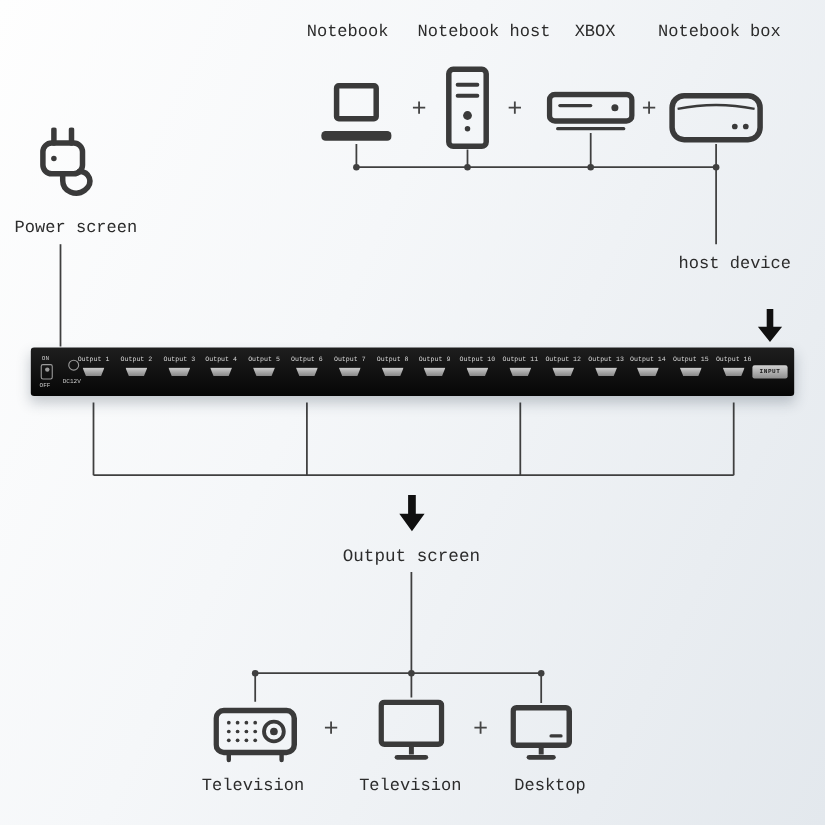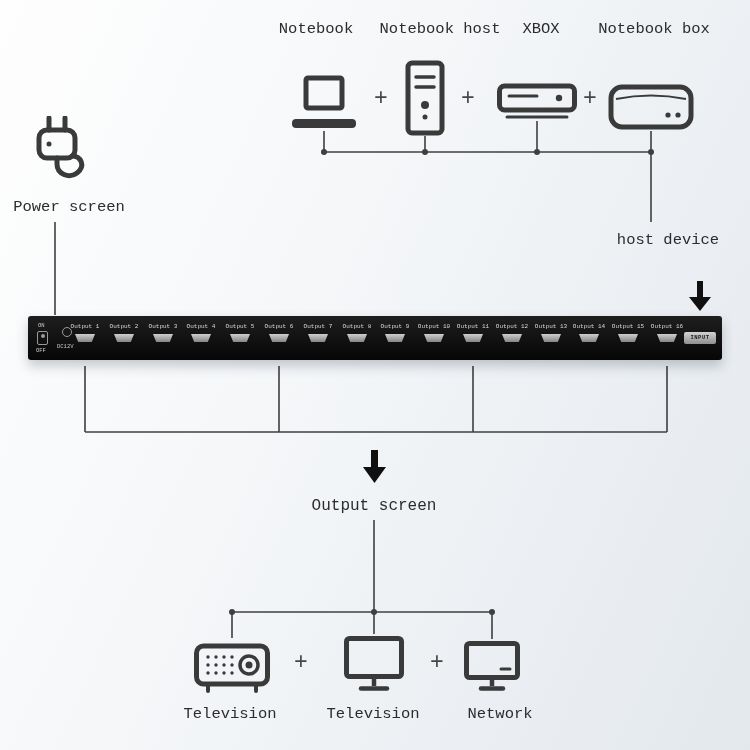--- a/index.html
+++ b/index.html
@@ -238,15 +238,15 @@
     <svg width="56" height="54" viewBox="0 0 56 54">
       <rect x="2.5" y="2.5" width="51" height="34" rx="3" fill="none" stroke="#3a3a3a" stroke-width="5"></rect>
       <path d="M37 28 h9" stroke="#3a3a3a" stroke-width="3" stroke-linecap="round" fill="none"></path>
       <path d="M28 37 v8" stroke="#3a3a3a" stroke-width="4.5" fill="none"></path>
       <path d="M17 47.5 h22" stroke="#3a3a3a" stroke-width="4.5" stroke-linecap="round" fill="none"></path>
     </svg>
   </div>
 
   <div class="lbl" style="left:230px;top:705px">Television</div>
   <div class="lbl" style="left:373px;top:705px">Television</div>
-  <div class="lbl" style="left:500px;top:705px">Network</div>
+  <div class="lbl" style="left:500px;top:705px">Desktop</div>
 
 </div>
 
 </body></html>

